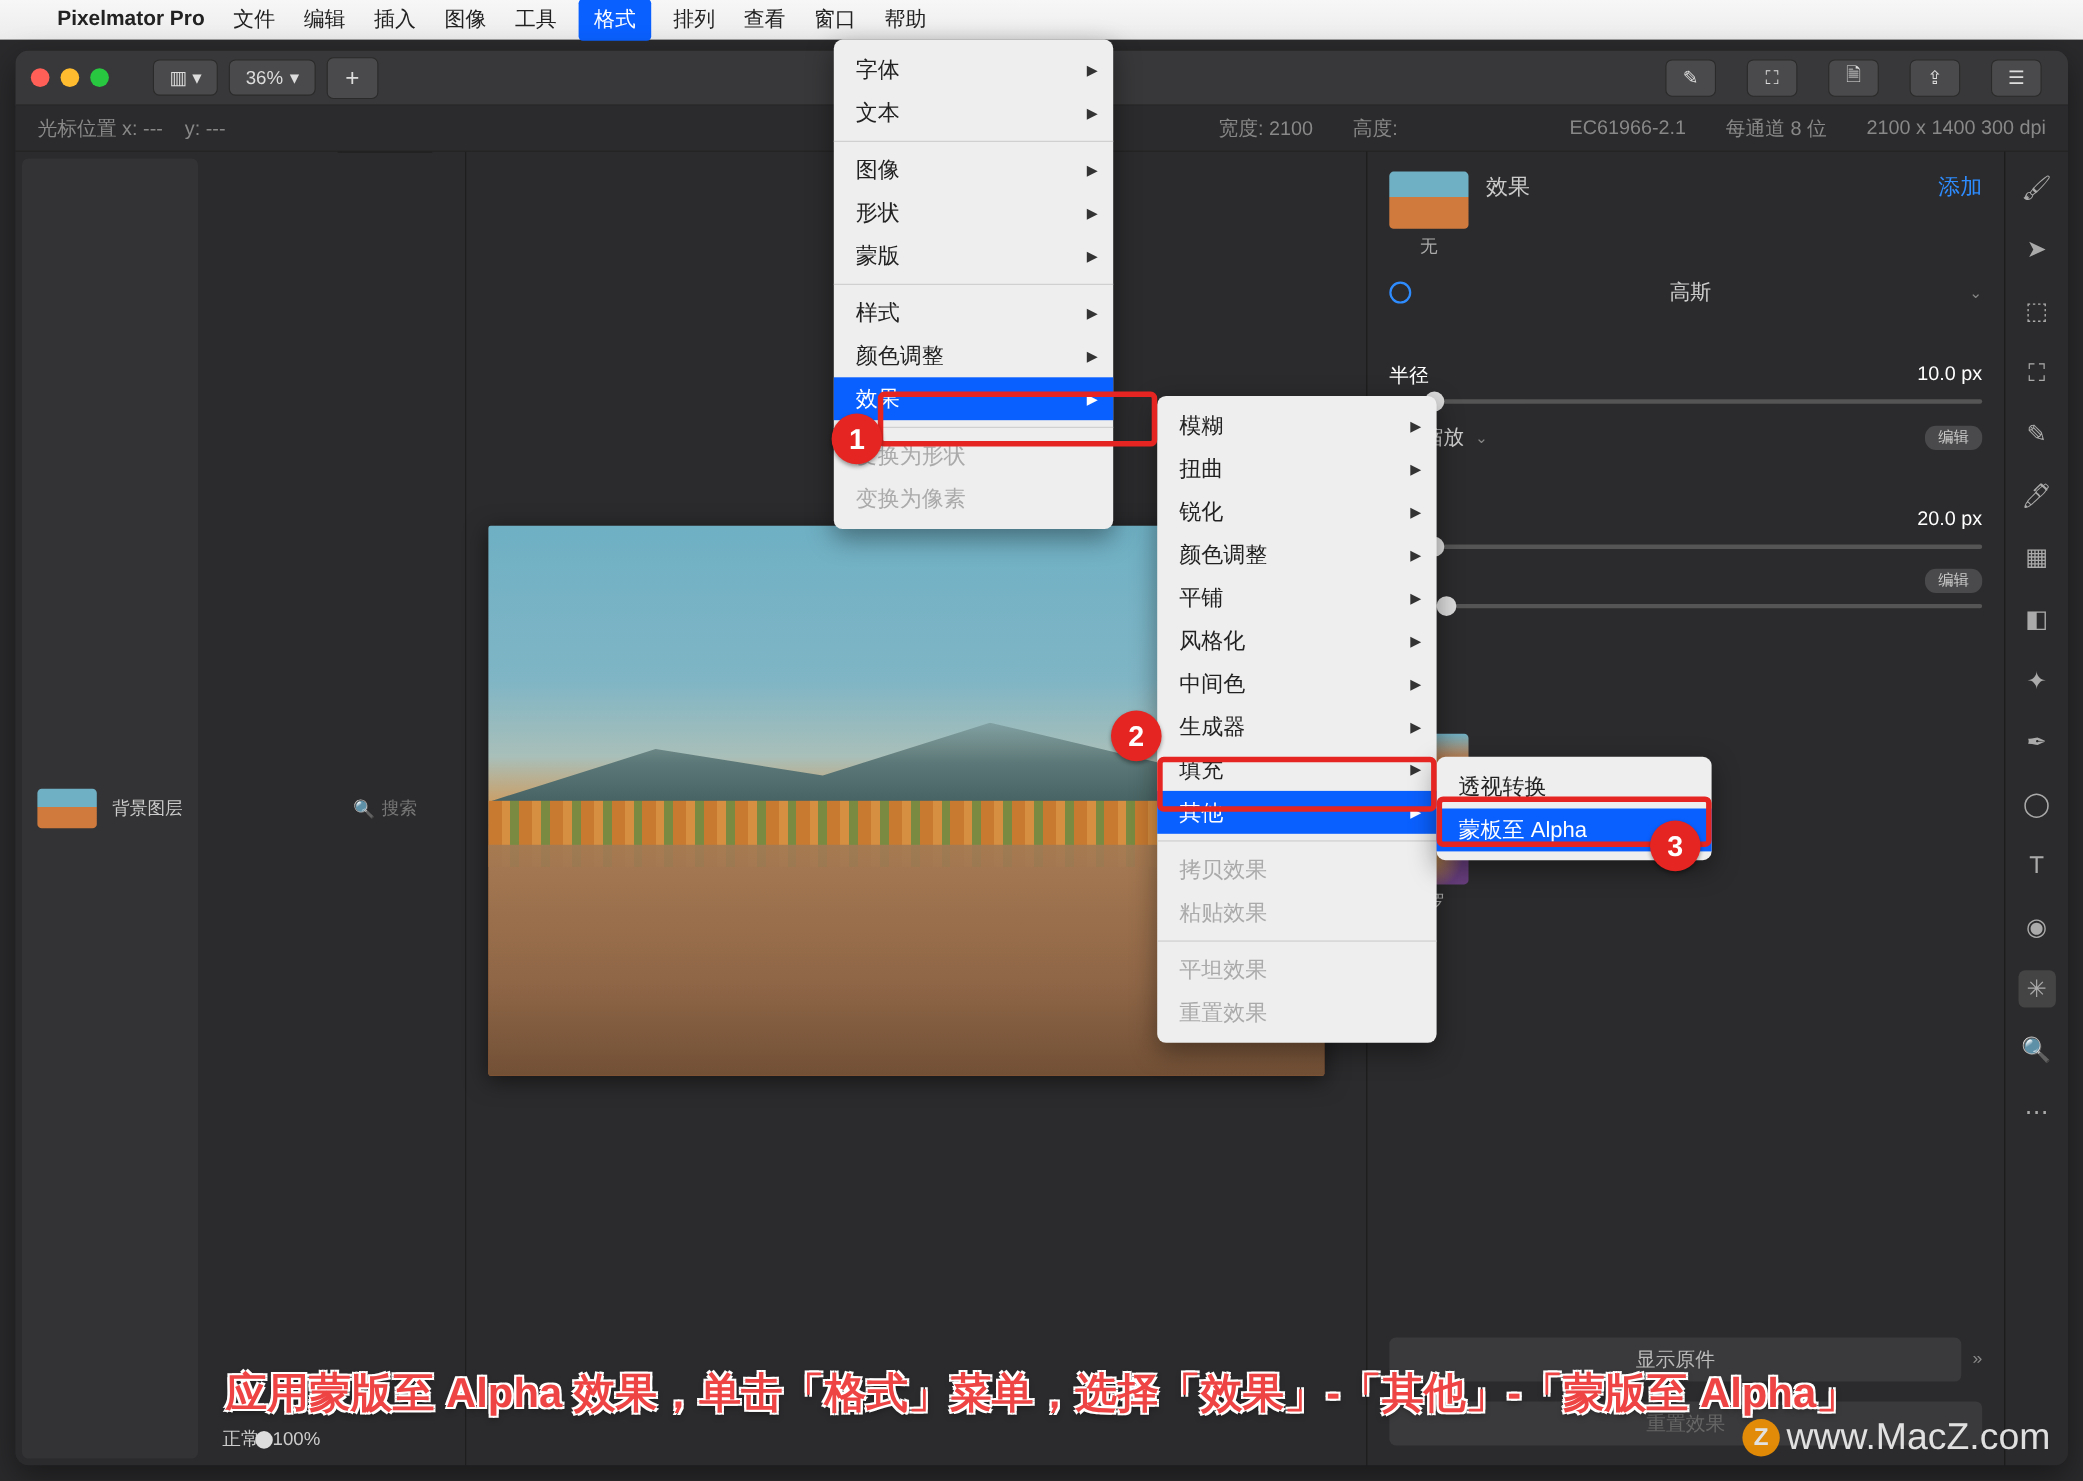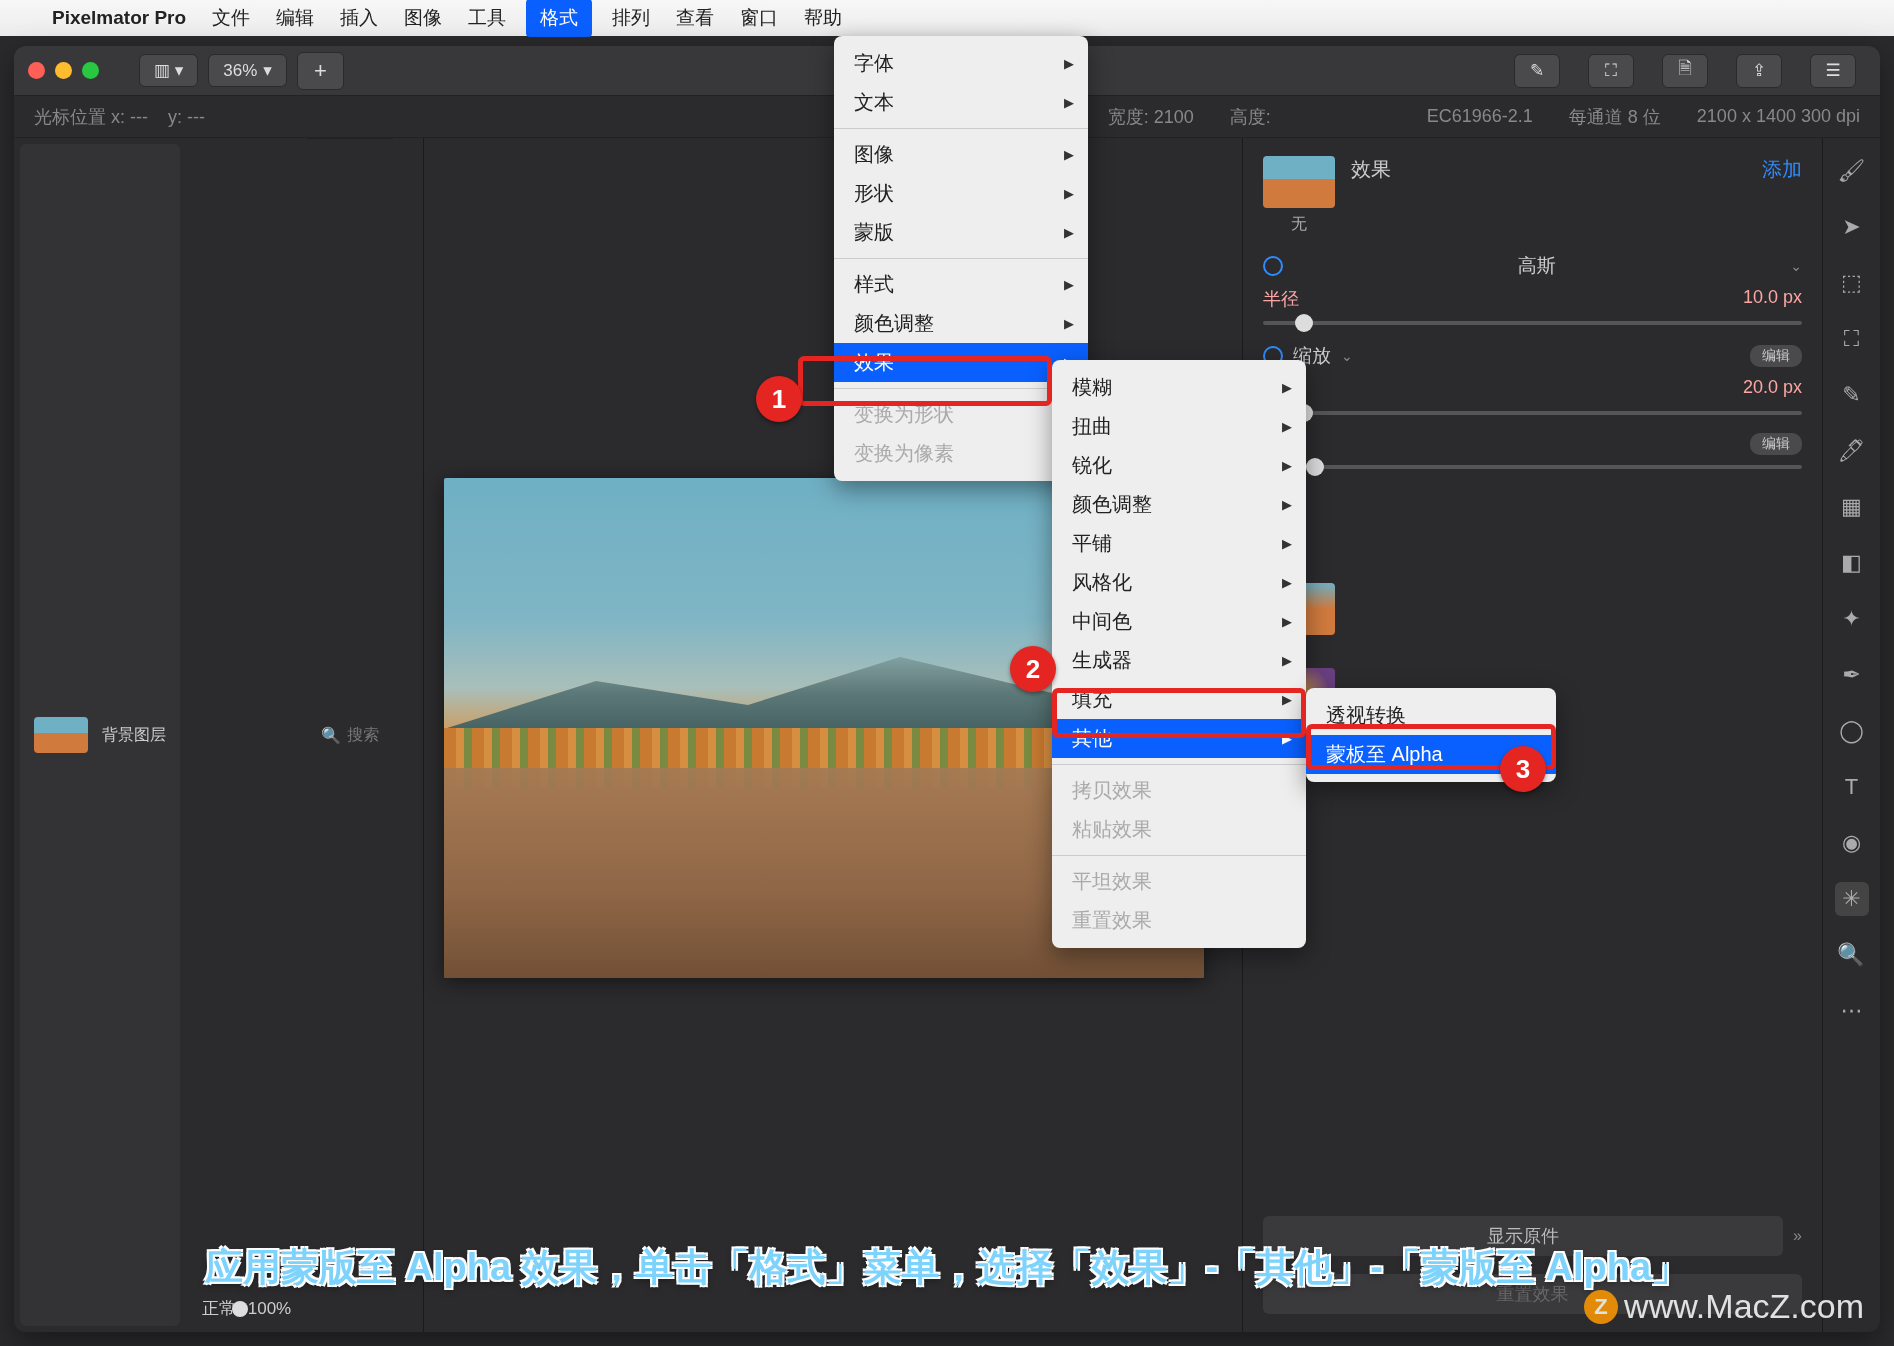--- a/index.html
+++ b/index.html
@@ -48,21 +48,21 @@
 
 .effects-panel { width:580px; background:#2b2b2d; border-left:1px solid #1a1a1a; padding:18px 20px; display:flex; flex-direction:column; gap:18px; overflow:hidden;}
 .eff-head { display:flex; align-items:flex-start; gap:16px; }
 .eff-thumb { width:72px; height:52px; border-radius:4px; background:linear-gradient(180deg,#6fb0c4 0%,#6fb0c4 45%,#d07a3e 45%,#d07a3e 100%); }
 .eff-title { display:flex; justify-content:space-between; flex:1; font-size:20px; }
 .eff-title .add { color:#2e8cff; }
 .eff-group { display:flex; flex-direction:column; gap:8px; }
 .eff-row { display:flex; align-items:center; gap:10px; color:#ccc; font-size:19px;justify-content:space-between; }
 .circlebox { width:20px; height:20px; border:2px solid #2e8cff; border-radius:50%; }
 .chev { color:#888; font-size:14px;}
-.val-row { display:flex; justify-content:space-between; font-size:18px; color:#fca5a5;}
+.val-row { display:flex; justify-content:space-between; font-size:18px; color:#ffffff;margin-top:42px;}
 .bar { height:4px; background:#555; border-radius:2px; position:relative; margin-top:2px;}
 .bar .dot { position:absolute; top:-7px; width:18px; height:18px; background:#ddd; border-radius:50%; }
 .editbtn { background:#4a4a4c; border-radius:10px; font-size:14px; color:#ccc; padding:2px 12px; }
 .eff-bottom-thumbs { display:flex; flex-direction:column; gap:6px; margin-top:12px;}
 .eff-bottom-thumbs .item { display:flex; flex-direction:column; align-items:flex-start; gap:4px; font-size:17px; color:#aaa;}
 .eff-bottom-thumbs .th { width:72px; height:52px; border-radius:4px; background:linear-gradient(180deg,#6fb0c4 0%,#d07a3e 50%);}
 .eff-bottom-thumbs .th.m { background:radial-gradient(circle,#d4a040 0%,#6a4080 70%);}
 .bigbtn { background:#3a3a3c; border-radius:6px; padding:8px; text-align:center; color:#bbb; font-size:18px;}
 .bigbtn.d { color:#666;}
 
@@ -72,29 +72,29 @@
 
 
 .menu { position:absolute; background:#eee; border-radius:8px; box-shadow:0 8px 24px rgba(0,0,0,.4); padding:8px 0; font-size:20px; color:#222; }
 .menu .mi { padding:6px 36px 6px 20px; display:flex; justify-content:space-between; align-items:center; gap:40px; position:relative;}
 .menu .mi.arrow::after { content:"▶"; font-size:13px; color:#333; position:absolute; right:14px;}
 .menu .mi.hl { background:#0a60ff; color:#fff; }
 .menu .mi.hl::after { color:#fff;}
 .menu .mi.dis { color:#aaa; }
 .menu .sep { height:1px; background:#ccc; margin:6px 0;}
 
-.menu1 { top:36px; left:834px; width:254px; }
+.menu1 { top:36px; left:758px; width:254px; }
 .menu2 { top:360px; left:1052px; width:254px; }
 .menu3 { top:688px; left:1306px; width:250px; }
 
 
 .redbox { position:absolute; border:5px solid #e52521; border-radius:6px; pointer-events:none;}
 .marker { position:absolute; width:46px; height:46px; border-radius:50%; background:#e52521; color:#fff; font-size:26px; font-weight:600; display:flex; align-items:center; justify-content:center; box-shadow:0 2px 4px rgba(0,0,0,.4);}
 
-.caption { position:absolute; left:0; right:0; bottom:50px; text-align:center; font-size:38px; font-weight:700; line-height:1.5; color:#7dd3fc; text-shadow:-2px -2px 0 #fff,2px -2px 0 #fff,-2px 2px 0 #fff,2px 2px 0 #fff,0 3px 6px rgba(0,0,0,.5); padding:0 40px;}
+.caption { position:absolute; left:0; right:0; bottom:50px; text-align:center; font-size:38px; font-weight:700; line-height:1.5; color:#ef4444; text-shadow:-2px -2px 0 #fff,2px -2px 0 #fff,-2px 2px 0 #fff,2px 2px 0 #fff,0 3px 6px rgba(0,0,0,.5); padding:0 40px;}
 
 .watermark { position:absolute; right:30px; bottom:20px; font-size:34px; color:#fff; opacity:.85; display:flex; align-items:center; gap:6px;}
 .watermark .z { width:34px; height:34px; border-radius:50%; background:#ff9a00; color:#fff; font-weight:700; display:flex; align-items:center; justify-content:center; font-size:22px;}
 </style>
 </head>
 <body>
 
 <div class="menubar">
   <span class="apple"></span>
   <span class="bold">Pixelmator Pro</span>

